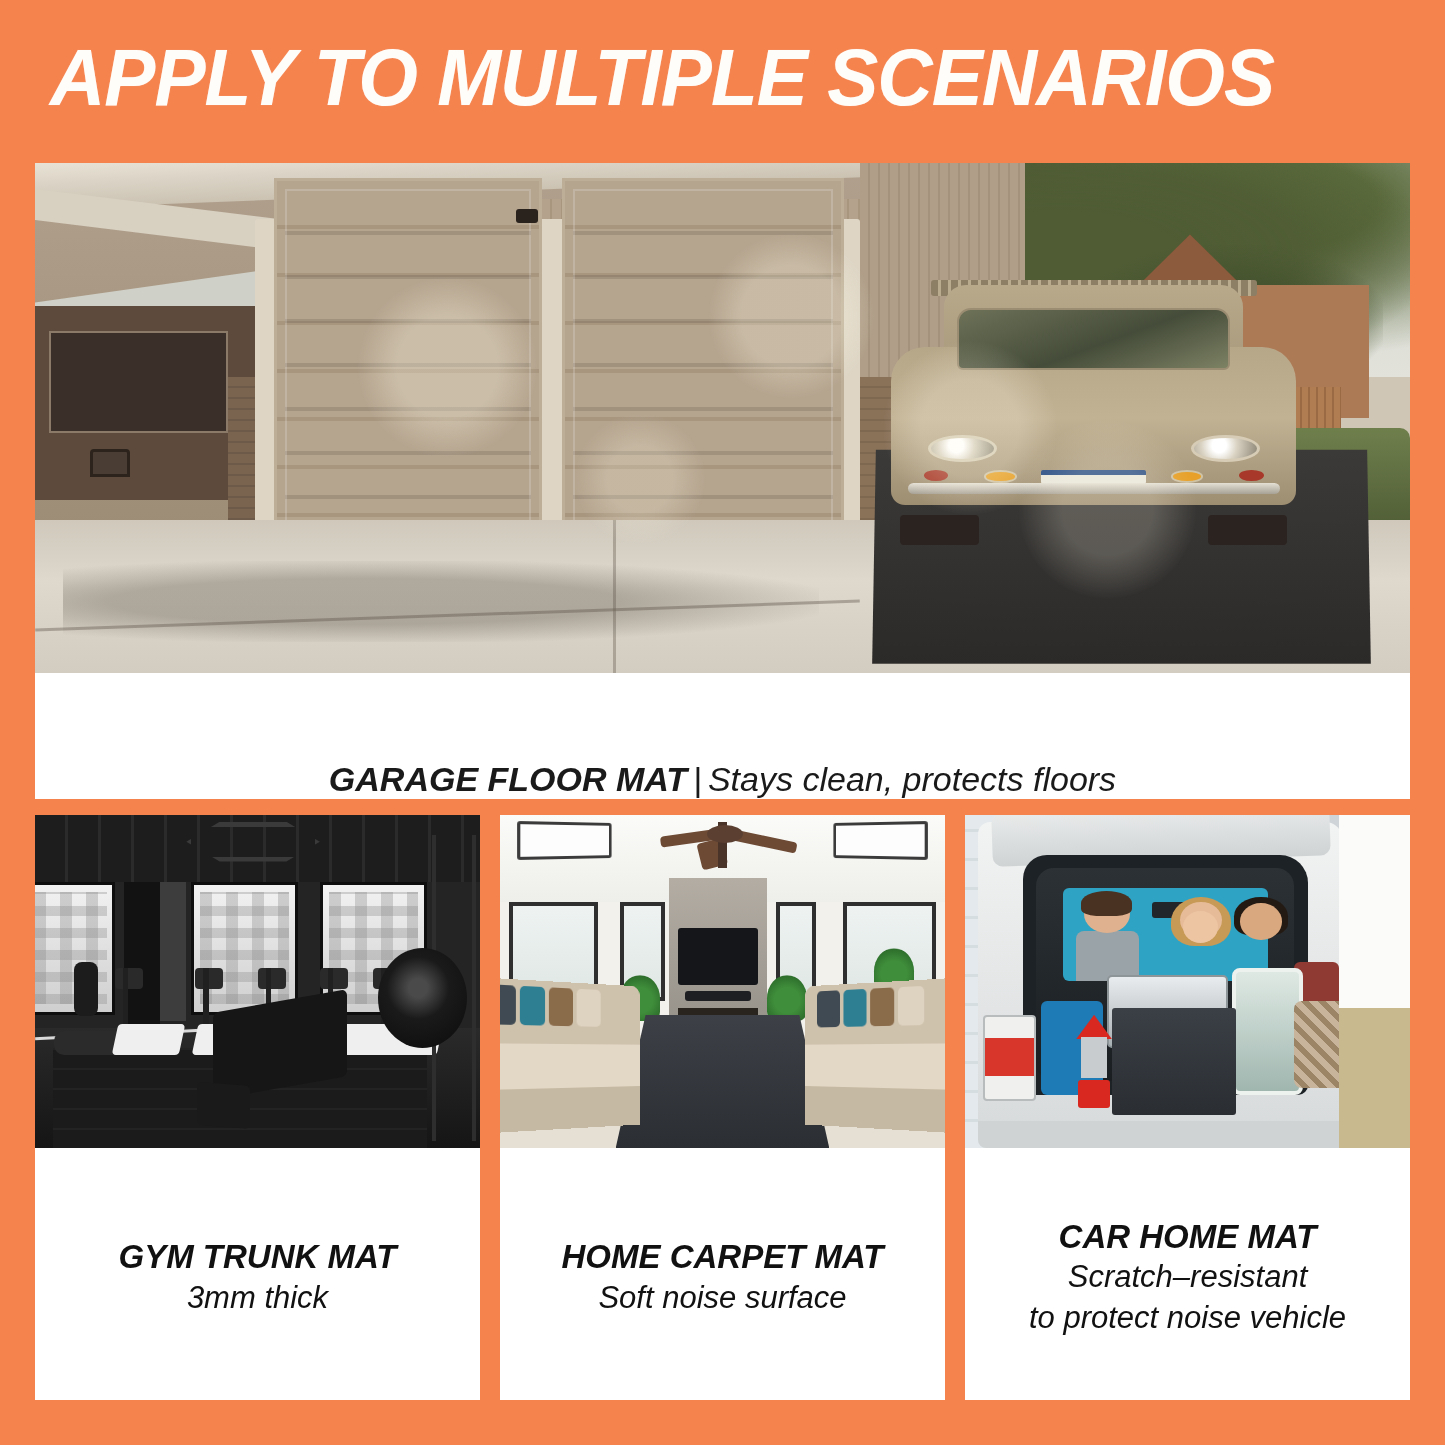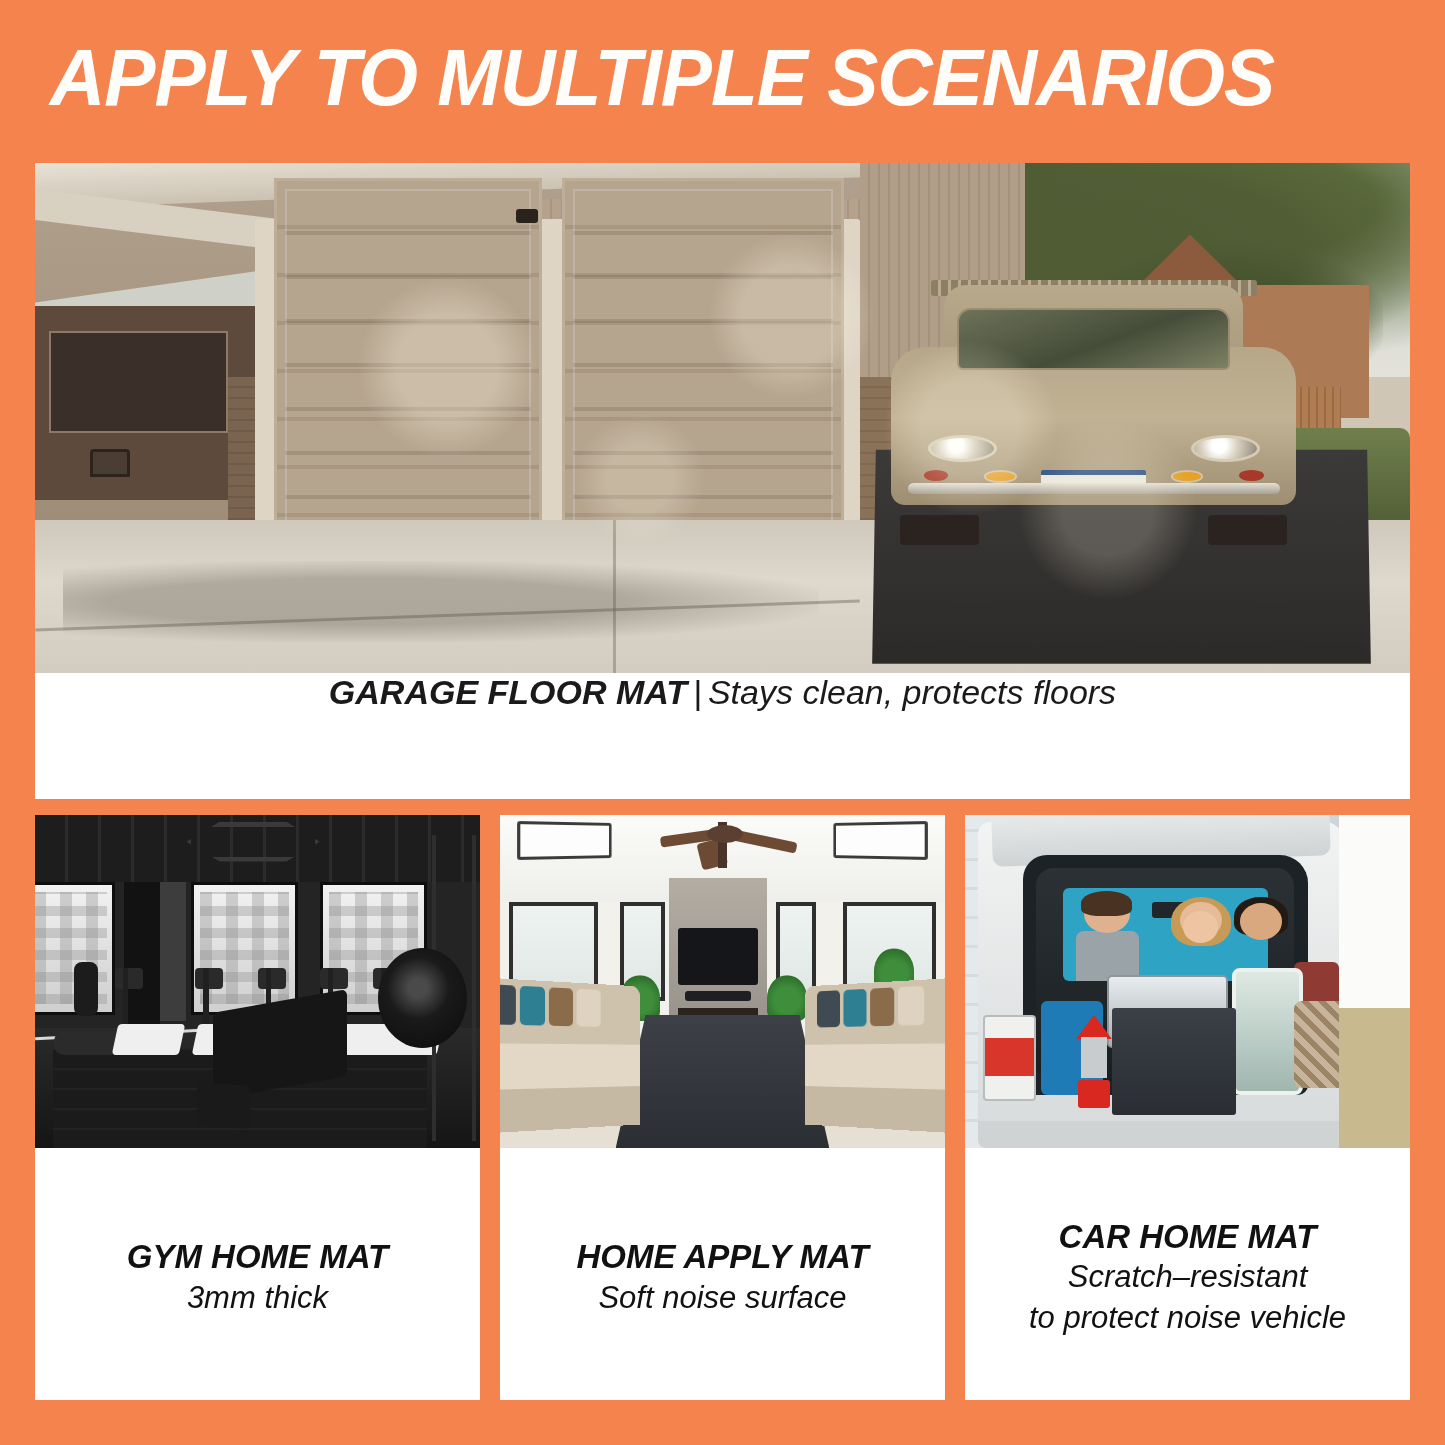--- a/index.html
+++ b/index.html
@@ -24,21 +24,21 @@
     text-shadow:0 0 1px rgba(255,255,255,.4);
   }
 
   
   .card{ position:absolute; background:#FFFFFF; overflow:hidden; }
 
   .card-hero{ left:35px; top:163px; width:1375px; height:636px; }
   .hero-photo{ position:absolute; left:0; top:0; width:1375px; height:510px; overflow:hidden; }
   .hero-caption{
     position:absolute; left:0; top:510px; width:1375px; height:126px;
-    display:flex; align-items:flex-start; justify-content:center; background:#fff;
+    display:flex; align-items:flex-end; justify-content:center; background:#fff;
   }
   .hero-caption .cap-line{ font-size:34px; font-style:italic; color:#1a1a1a; white-space:nowrap; }
   .hero-caption .cap-strong{ font-weight:bold; }
   .hero-caption .cap-sep{ font-weight:400; padding:0 6px; }
   .hero-caption .cap-rest{ font-weight:400; }
 
   .card-s{ top:815px; width:445px; height:585px; }
   .card-s1{ left:35px; }
   .card-s2{ left:500px; }
   .card-s3{ left:965px; }
@@ -387,21 +387,21 @@
           <div class="rail"></div>
           <div class="deck"></div>
         </div>
       <div class="gy-bench"></div>
       <div class="gy-rack"></div>
       <div class="gy-rack2"></div>
       <div class="gy-plate"></div>
     </div>
   </div>
   <div class="sm-caption">
-    <div class="sm-title">GYM HOME MAT</div>
+    <div class="sm-title">GYM TRUNK MAT</div>
     <div class="sm-sub">3mm thick</div>
   </div>
 </div>
 
 <div class="card card-s card-s2">
   <div class="sm-photo">
     <div class="sc-home">
       <div class="h-wall"></div>
       <div class="h-ceiling"></div>
       <div class="h-sky h-sky1"></div>
@@ -439,21 +439,21 @@
         <div class="h-pil h-pil-a"></div>
         <div class="h-pil h-pil-b"></div>
         <div class="h-pil h-pil-c"></div>
         <div class="h-pil h-pil-d"></div>
         <div class="seat"></div>
           <div class="base"></div>
       </div>
     </div>
   </div>
   <div class="sm-caption">
-    <div class="sm-title">HOME APPLY MAT</div>
+    <div class="sm-title">HOME CARPET MAT</div>
     <div class="sm-sub">Soft noise surface</div>
   </div>
 </div>
 
 <div class="card card-s card-s3">
   <div class="sm-photo">
     <div class="sc-trunk">
       <div class="t-garage"></div>
       <div class="t-body"></div>
       <div class="t-hatch"></div>

